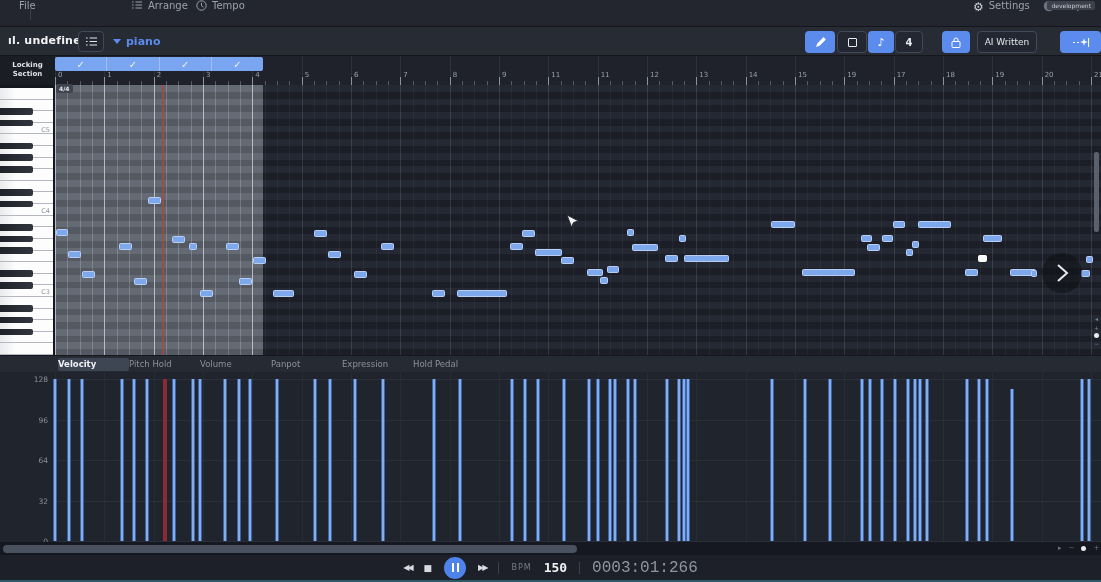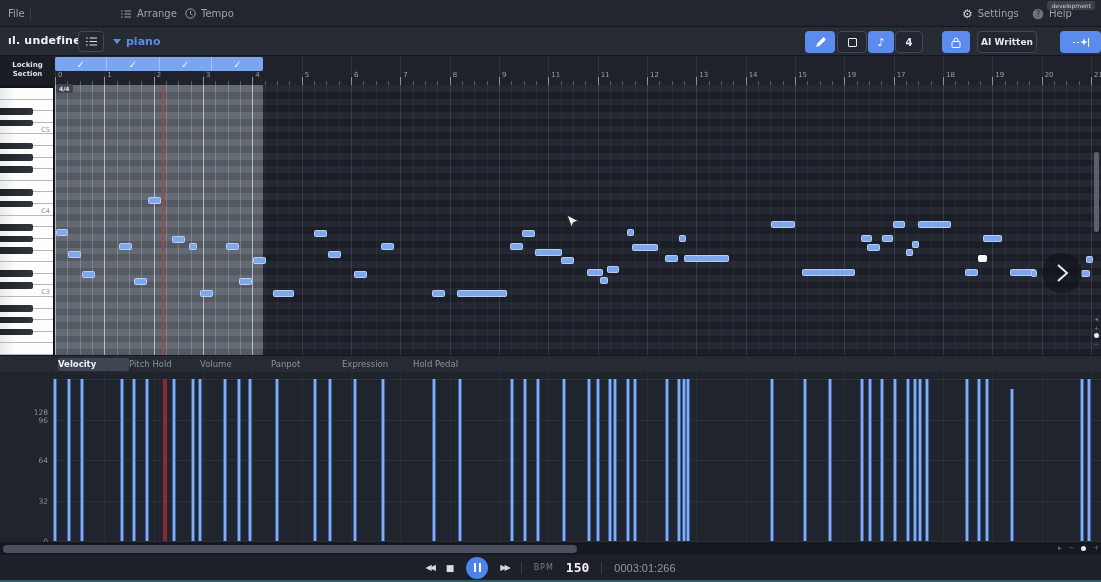--- a/index.html
+++ b/index.html
@@ -6,21 +6,21 @@
   html,body { background:#0d0f13; }
   .app {
     position:relative; width:1101px; height:582px; overflow:hidden;
     background:#1b1e26; font-family:"DejaVu Sans", sans-serif; color:#e8eaee;
     -webkit-font-smoothing:antialiased;
   }
   .abs { position:absolute; }
 
   
   .menubar { position:absolute; left:0; top:0; width:1101px; height:27px; background:#23262e; border-bottom:1px solid #14161b; }
-  .menu-item { position:absolute; top:0; height:27px; display:flex; align-items:center; gap:5px; color:#9aa2ad; font-size:10px; cursor:default; }
+  .menu-item { position:absolute; top:0; height:27px; display:flex; align-items:flex-start; gap:5px; color:#9aa2ad; font-size:10px; cursor:default;margin-left:11px; }
   .menu-item svg { flex:0 0 auto; }
   .tab-active { background:#2d323d; color:#eef0f4; font-weight:bold; }
   .tab-accent { position:absolute; left:0; top:0; right:0; height:2px; background:#5585e8; }
   .mdivider { position:absolute; left:30px; top:7px; width:1px; height:13px; background:#3a3f48; }
   .dev-badge { position:absolute; right:6px; top:1px; background:#3c414b; color:#c7ccd4; font-size:6px; padding:1px 4px; border-radius:2px; z-index:3; }
 
   
   .toolbar { position:absolute; left:0; top:27px; width:1101px; height:29px; background:#272b34; border-bottom:1px solid #14161b; }
   .logo { position:absolute; left:8px; top:7px; font-size:11px; font-weight:bold; color:#f0f2f6; letter-spacing:.2px; }
   .tbtn { position:absolute; display:flex; align-items:center; justify-content:center; gap:5px; border-radius:4px; font-size:9.5px; color:#e4e7ec; }
@@ -89,21 +89,21 @@
   .hscroll { position:absolute; left:0; top:542px; width:1101px; height:13px; background:#151820; }
   .hthumb { position:absolute; left:3px; top:545px; width:574px; height:8px; background:#4a5260; border-radius:4px; }
   .transport { position:absolute; left:0; top:555px; width:1101px; height:25px; background:#1d2028; display:flex; align-items:center; justify-content:center; gap:12px; }
   .tico { color:#d8dce2; font-size:8px; letter-spacing:-2px; }
   .tstop { color:#d8dce2; font-size:9px; letter-spacing:0; }
   .pausebtn { width:22px; height:22px; border-radius:50%; background:#4d83ea; display:flex; align-items:center; justify-content:center; gap:3px; }
   .pausebtn i { display:block; width:2px; height:9px; background:#fff; }
   .tdiv { width:1px; height:12px; background:#3b414c; }
   .bpm-label { font-size:8px; color:#767d89; letter-spacing:1px; }
   .bpm-value { font-family:"DejaVu Sans Mono", monospace; font-size:13px; font-weight:bold; color:#f0f2f5; }
-  .pos-value { font-family:Liberation Sans, sans-serif; font-size:11px; color:#8f96a2; }
+  .pos-value { font-family:Liberation Mono, monospace; font-size:16px; color:#8f96a2; }
   .bottomline { position:absolute; left:0; bottom:0; width:1101px; height:2px; background:#2c5a66; }
 
   .cursor { position:absolute; z-index:20; }
 </style>
 </head>
 <body>
 
 <div class="app">
 
   <div class="menubar">
@@ -175,21 +175,21 @@
     </div>
     <div class="tbtn bordered" style="left:895px; top:4px; width:28px; height:22px; font-weight:bold; font-size:10px;">
       <span>4</span>
     </div>
     <div class="tbtn blue" style="left:942px; top:4px; width:28px; height:22px;">
       <svg width="10" height="11" viewBox="0 0 10 11">
           <rect x="1" y="4.5" width="8" height="6" rx="1" fill="none" stroke="#fff"></rect>
           <path d="M3 4.5V3a2 2 0 0 1 4 0v1.5" fill="none" stroke="#fff"></path>
         </svg>
     </div>
-    <div class="tbtn bordered" style="left:977px; top:4px; width:60px; height:22px; font-size:9px; font-weight:bold;">
+    <div class="tbtn bordered" style="left:977px; top:4px; width:60px; height:22px; font-size:9px; font-weight:normal;">
       <span>AI Written</span>
     </div>
     <div class="tbtn blue" style="left:1060px; top:4px; width:41px; height:22px;">
       <svg width="18" height="11" viewBox="0 0 18 11">
         <path d="M1 5.5h2M5 5.5h2" stroke="#fff" fill="none"></path>
         <path d="M12 1.2l0.9 2.9 2.9 0.9-2.9 0.9-0.9 2.9-0.9-2.9-2.9-0.9 2.9-0.9z" fill="#fff"></path>
         <path d="M16.6 1v9" stroke="#fff"></path>
       </svg>
     </div>
   </div>
@@ -442,21 +442,21 @@
   <div class="velarea"></div>
   <div class="velgrid"></div>
   <div id="vellines">
       <div class="velline" style="top: 379px;"></div>
       <div class="velline" style="top: 419.5px;"></div>
       <div class="velline" style="top: 460px;"></div>
       <div class="velline" style="top: 500.5px;"></div>
       <div class="velline" style="top: 541px;"></div>
     </div>
   <div id="velaxis">
-      <div class="vlabel" style="top: 375px; margin-top: 33px;">128</div>
+      <div class="vlabel" style="top: 375px;">128</div>
       <div class="vlabel" style="top: 415.5px;">96</div>
       <div class="vlabel" style="top: 456px;">64</div>
       <div class="vlabel" style="top: 496.5px;">32</div>
       <div class="vlabel" style="top: 537px;">0</div>
     </div>
   <div id="velbars">
       <div class="vbar" style="left: 53px; top: 379px; height: 162px;"></div>
       <div class="vbar" style="left: 67px; top: 379px; height: 162px;"></div>
       <div class="vbar" style="left: 80px; top: 379px; height: 162px;"></div>
       <div class="vbar" style="left: 120px; top: 379px; height: 162px;"></div>

